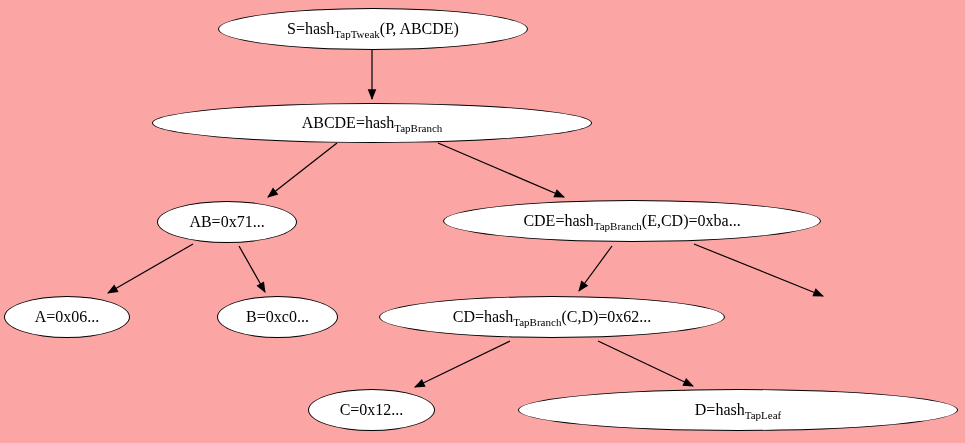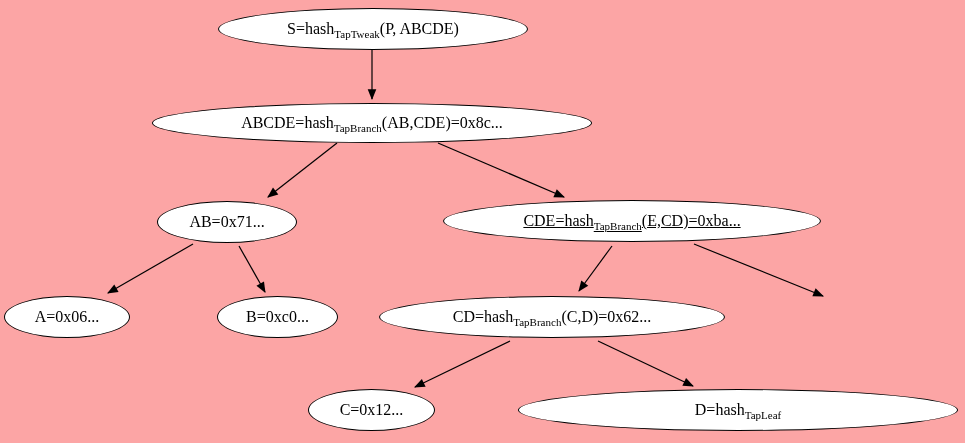--- a/index.html
+++ b/index.html
@@ -41,21 +41,21 @@
   }
   .node .sub {
     font-size: 11px;
     position: relative;
     top: 5px;
   }
   
   #n-s     { left: 218px; top:   8px; width: 310px; height: 42px; }
   #n-abcde { left: 152px; top: 103px; width: 440px; height: 40px; }
   #n-ab    { left: 157px; top: 201px; width: 140px; height: 42px; }
-  #n-cde   { left: 443px; top: 200px; width: 378px; height: 42px; text-decoration: underline; }
+  #n-cde   { left: 443px; top: 200px; width: 378px; height: 42px; }
   #n-a     { left:   4px; top: 296px; width: 126px; height: 42px; justify-content: center; }
   #n-b     { left: 217px; top: 296px; width: 121px; height: 42px; }
   #n-cd    { left: 379px; top: 296px; width: 346px; height: 42px; }
   #n-e     { left: 813px; top: 296px; width: 127px; height: 42px; }
   #n-c     { left: 308px; top: 389px; width: 127px; height: 42px; justify-content: center; }
   #n-d     { left: 518px; top: 389px; width: 440px; height: 42px; }
 </style>
 </head>
 <body>
 
@@ -80,21 +80,20 @@
 
   <div class="node" id="n-s">
     <span>S=hash</span>
       <span class="sub">TapTweak</span>
       <span>(P, ABCDE)</span>
   </div>
 
   <div class="node" id="n-abcde">
     <span>ABCDE=hash</span>
       <span class="sub">TapBranch</span>
-      <span>(AB,CDE)=0x8c...</span>
   </div>
 
   <div class="node" id="n-ab">
     <span>AB=0x71...</span>
       <span class="sub"></span>
       <span></span>
   </div>
 
   <div class="node" id="n-cde">
     <span>CDE=hash</span>

